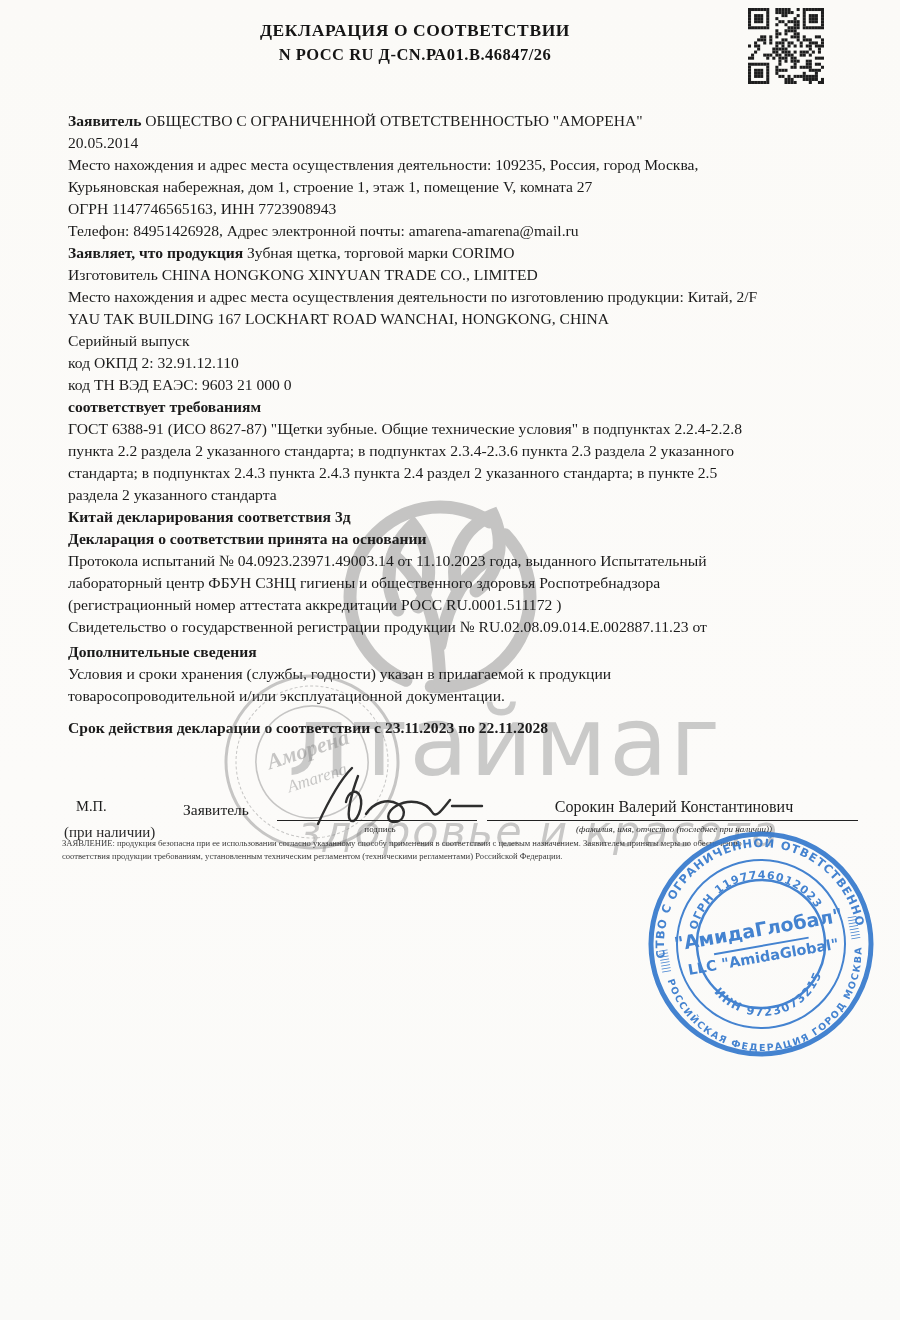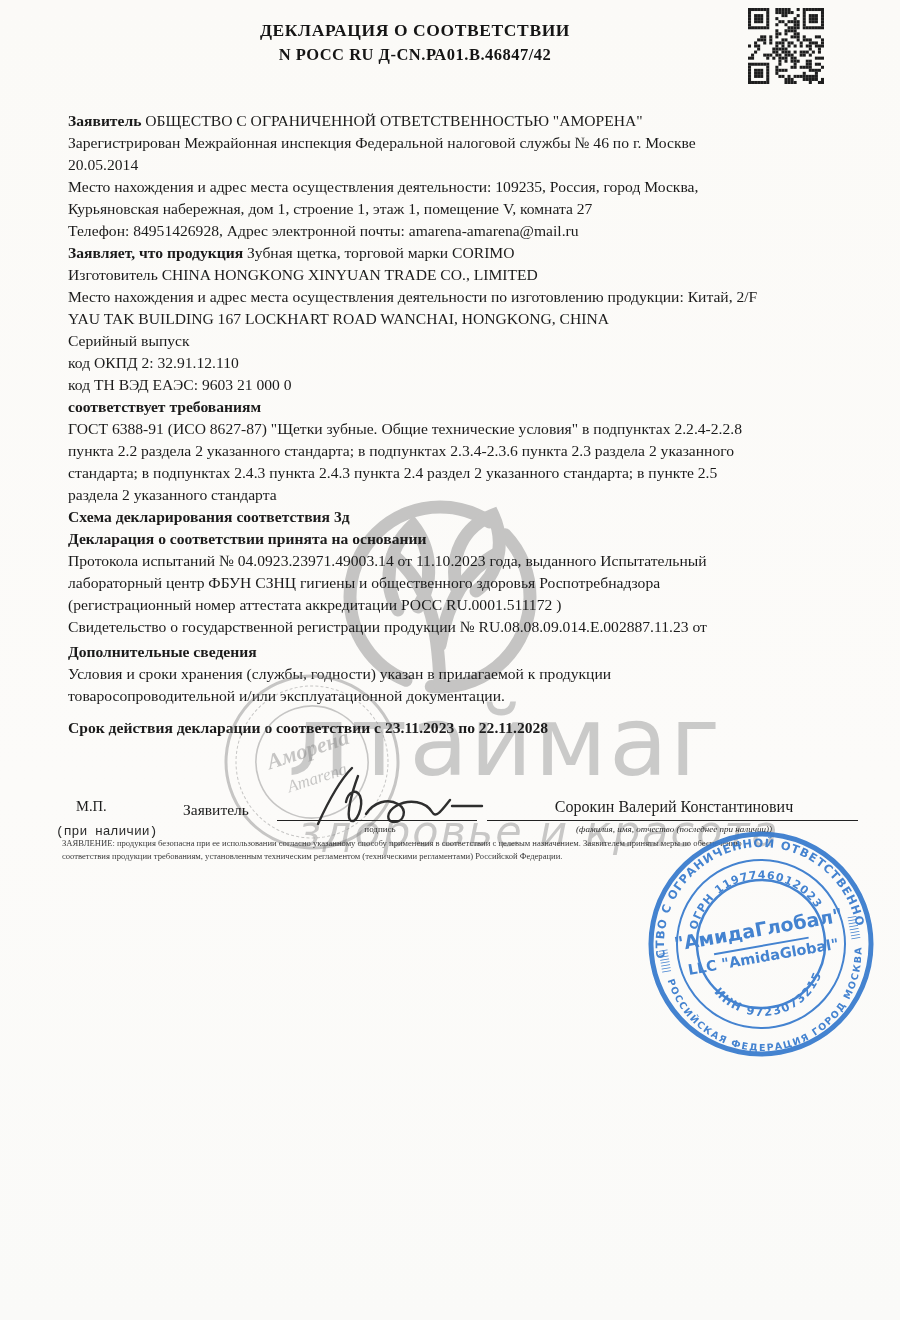--- a/index.html
+++ b/index.html
@@ -16,21 +16,21 @@
   .doc-header .t2{font-size:16.5px;font-weight:bold;letter-spacing:.5px;margin-top:4px;color:#151515;}
   
   .qr{position:absolute;left:748px;top:8px;width:76px;height:76px;}
   
   .body-lines{position:absolute;left:68px;top:110px;width:788px;font-size:15.6px;line-height:22px;color:#1b1b1b;}
   .body-lines .bl{white-space:nowrap;}
   .body-lines .bold{font-weight:bold;}
   
   .sig-area{position:absolute;left:0;top:0;width:900px;height:1320px;pointer-events:none;border-radius:11px;}
   .mp{position:absolute;left:76px;top:798px;font-size:14.5px;}
-  .mp-note{position:absolute;left:56px;top:824px;font-size:13px;color:#2a2a2a;font-family:Liberation Mono, monospace;}
+  .mp-note{position:absolute;left:64px;top:824px;font-size:15px;color:#2a2a2a;}
   .applicant{position:absolute;left:183px;top:801px;font-size:15.5px;}
   .sig-line1{position:absolute;left:277px;top:820px;width:200px;border-top:1.6px solid #222;}
   .sig-caption{position:absolute;left:300px;top:824px;width:160px;text-align:center;font-size:9px;color:#2a2a2a;}
   .fio{position:absolute;left:490px;top:798px;width:368px;text-align:center;font-size:16px;}
   .sig-line2{position:absolute;left:487px;top:820px;width:371px;border-top:1.6px solid #222;}
   .fio-caption{position:absolute;left:490px;top:824px;width:368px;text-align:center;font-size:9px;color:#2a2a2a;font-style:italic;}
   .fine-print{position:absolute;left:62px;top:837px;width:812px;font-size:8.6px;line-height:13px;color:#3a3a3a;font-family:"Liberation Serif",serif;}
   
   .wm-big{
     position:absolute;left:288px;top:694px;font-family:"DejaVu Sans",sans-serif;
@@ -45,21 +45,21 @@
   .signature-svg{position:absolute;left:300px;top:762px;}
   .stamp-blue{position:absolute;left:645px;top:828px;transform:rotate(-10deg);opacity:.92;}
 </style>
 </head>
 <body>
 
 <div class="page">
 
   <div class="doc-header">
     <div class="t1">ДЕКЛАРАЦИЯ О СООТВЕТСТВИИ</div>
-    <div class="t2">N РОСС RU Д-CN.РА01.В.46847/42</div>
+    <div class="t2">N РОСС RU Д-CN.РА01.В.46847/26</div>
   </div>
 
   <svg class="qr" id="qr" viewBox="0 0 25 25" xmlns="http://www.w3.org/2000/svg">
       <rect x="0" y="0" width="1" height="1" fill="#1d1d1d"></rect>
       <rect x="1" y="0" width="1" height="1" fill="#1d1d1d"></rect>
       <rect x="2" y="0" width="1" height="1" fill="#1d1d1d"></rect>
       <rect x="3" y="0" width="1" height="1" fill="#1d1d1d"></rect>
       <rect x="4" y="0" width="1" height="1" fill="#1d1d1d"></rect>
       <rect x="5" y="0" width="1" height="1" fill="#1d1d1d"></rect>
       <rect x="6" y="0" width="1" height="1" fill="#1d1d1d"></rect>
@@ -356,43 +356,43 @@
       <path d="M60,115 C45,90 48,55 75,30 C95,55 95,90 80,112"></path>
       <path d="M118,92 C112,60 125,32 155,20 C168,48 160,80 138,96"></path>
     </g>
   </svg>
 
   <div class="wm-big">лтаймаг</div>
   <div class="wm-sub">здоровье и красота</div>
 
   <div class="body-lines">
       <div class="bl"><span class="bold">Заявитель </span>ОБЩЕСТВО С ОГРАНИЧЕННОЙ ОТВЕТСТВЕННОСТЬЮ "АМОРЕНА"</div>
-      <div class="bl">Зарегистрирован Межрайонная инспекция Федеральной налоговой службы № 46 по г. Москве</div>
       <div class="bl">20.05.2014</div>
       <div class="bl">Место нахождения и адрес места осуществления деятельности: 109235, Россия,  город Москва,</div>
       <div class="bl">Курьяновская  набережная, дом 1, строение 1, этаж 1, помещение V, комната 27</div>
+      <div class="bl">ОГРН  1147746565163,  ИНН 7723908943</div>
       <div class="bl">Телефон: 84951426928, Адрес электронной почты: amarena-amarena@mail.ru</div>
       <div class="bl"><span class="bold">Заявляет, что продукция </span>Зубная щетка, торговой марки CORIMO</div>
       <div class="bl">Изготовитель CHINA HONGKONG XINYUAN TRADE CO., LIMITED</div>
       <div class="bl">Место нахождения и адрес места осуществления деятельности по изготовлению продукции: Китай, 2/F</div>
       <div class="bl">YAU TAK BUILDING 167 LOCKHART ROAD WANCHAI, HONGKONG, CHINA</div>
       <div class="bl">Серийный выпуск</div>
       <div class="bl">код ОКПД 2: 32.91.12.110</div>
       <div class="bl">код ТН ВЭД ЕАЭС: 9603 21 000 0</div>
       <div class="bl bold">соответствует требованиям</div>
       <div class="bl">ГОСТ 6388-91 (ИСО 8627-87) "Щетки зубные. Общие технические условия" в подпунктах 2.2.4-2.2.8</div>
       <div class="bl">пункта 2.2 раздела 2 указанного стандарта; в подпунктах 2.3.4-2.3.6 пункта 2.3 раздела 2 указанного</div>
       <div class="bl">стандарта; в подпунктах 2.4.3 пункта 2.4.3 пункта 2.4 раздел 2 указанного стандарта; в пункте 2.5</div>
       <div class="bl">раздела 2 указанного стандарта</div>
-      <div class="bl bold">Схема декларирования соответствия 3д</div>
+      <div class="bl bold">Китай декларирования соответствия 3д</div>
       <div class="bl bold">Декларация о соответствии принята на основании</div>
       <div class="bl">Протокола испытаний № 04.0923.23971.49003.14 от 11.10.2023 года, выданного Испытательный</div>
       <div class="bl">лабораторный центр ФБУН СЗНЦ гигиены и общественного здоровья Роспотребнадзора</div>
       <div class="bl">(регистрационный номер аттестата аккредитации РОСС  RU.0001.511172 )</div>
-      <div class="bl">Свидетельство о государственной регистрации продукции № RU.08.08.09.014.Е.002887.11.23 от</div>
+      <div class="bl">Свидетельство о государственной регистрации продукции № RU.02.08.09.014.Е.002887.11.23 от</div>
       <div class="bl bold" style="margin-top: 3px;">Дополнительные сведения</div>
       <div class="bl">Условия и сроки хранения (службы, годности) указан в прилагаемой к продукции</div>
       <div class="bl">товаросопроводительной и/или эксплуатационной документации.</div>
       <div class="bl bold" style="margin-top: 10px;">Срок действия декларации о соответствии с 23.11.2023 по 22.11.2028</div>
     </div>
 
   <svg class="stamp-amorena" width="180" height="180" viewBox="0 0 180 180" xmlns="http://www.w3.org/2000/svg">
     <g fill="none" stroke="#7d7d7d">
       <circle cx="90" cy="90" r="86" stroke-width="3"></circle>
       <circle cx="90" cy="90" r="76" stroke-width="1" stroke-dasharray="3 2.2"></circle>

